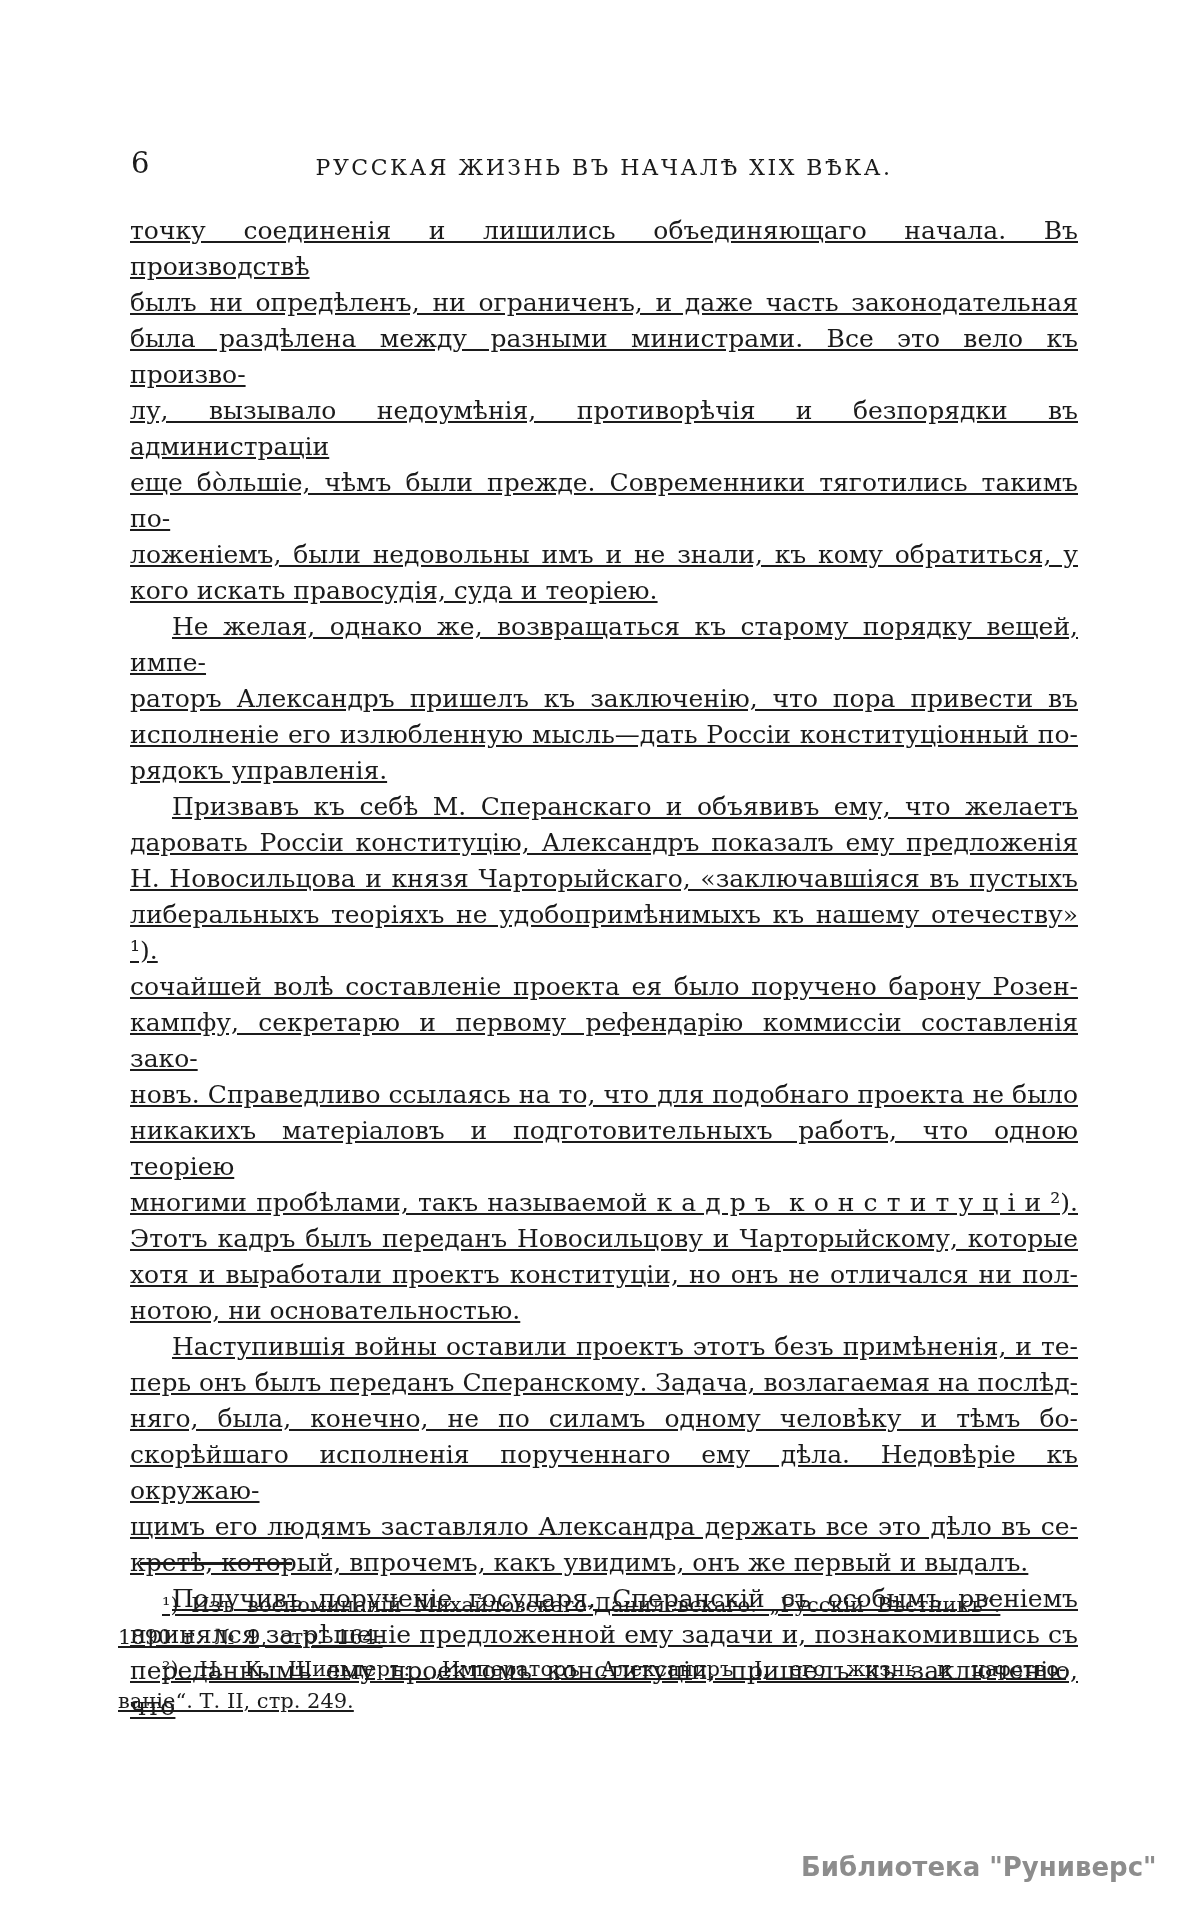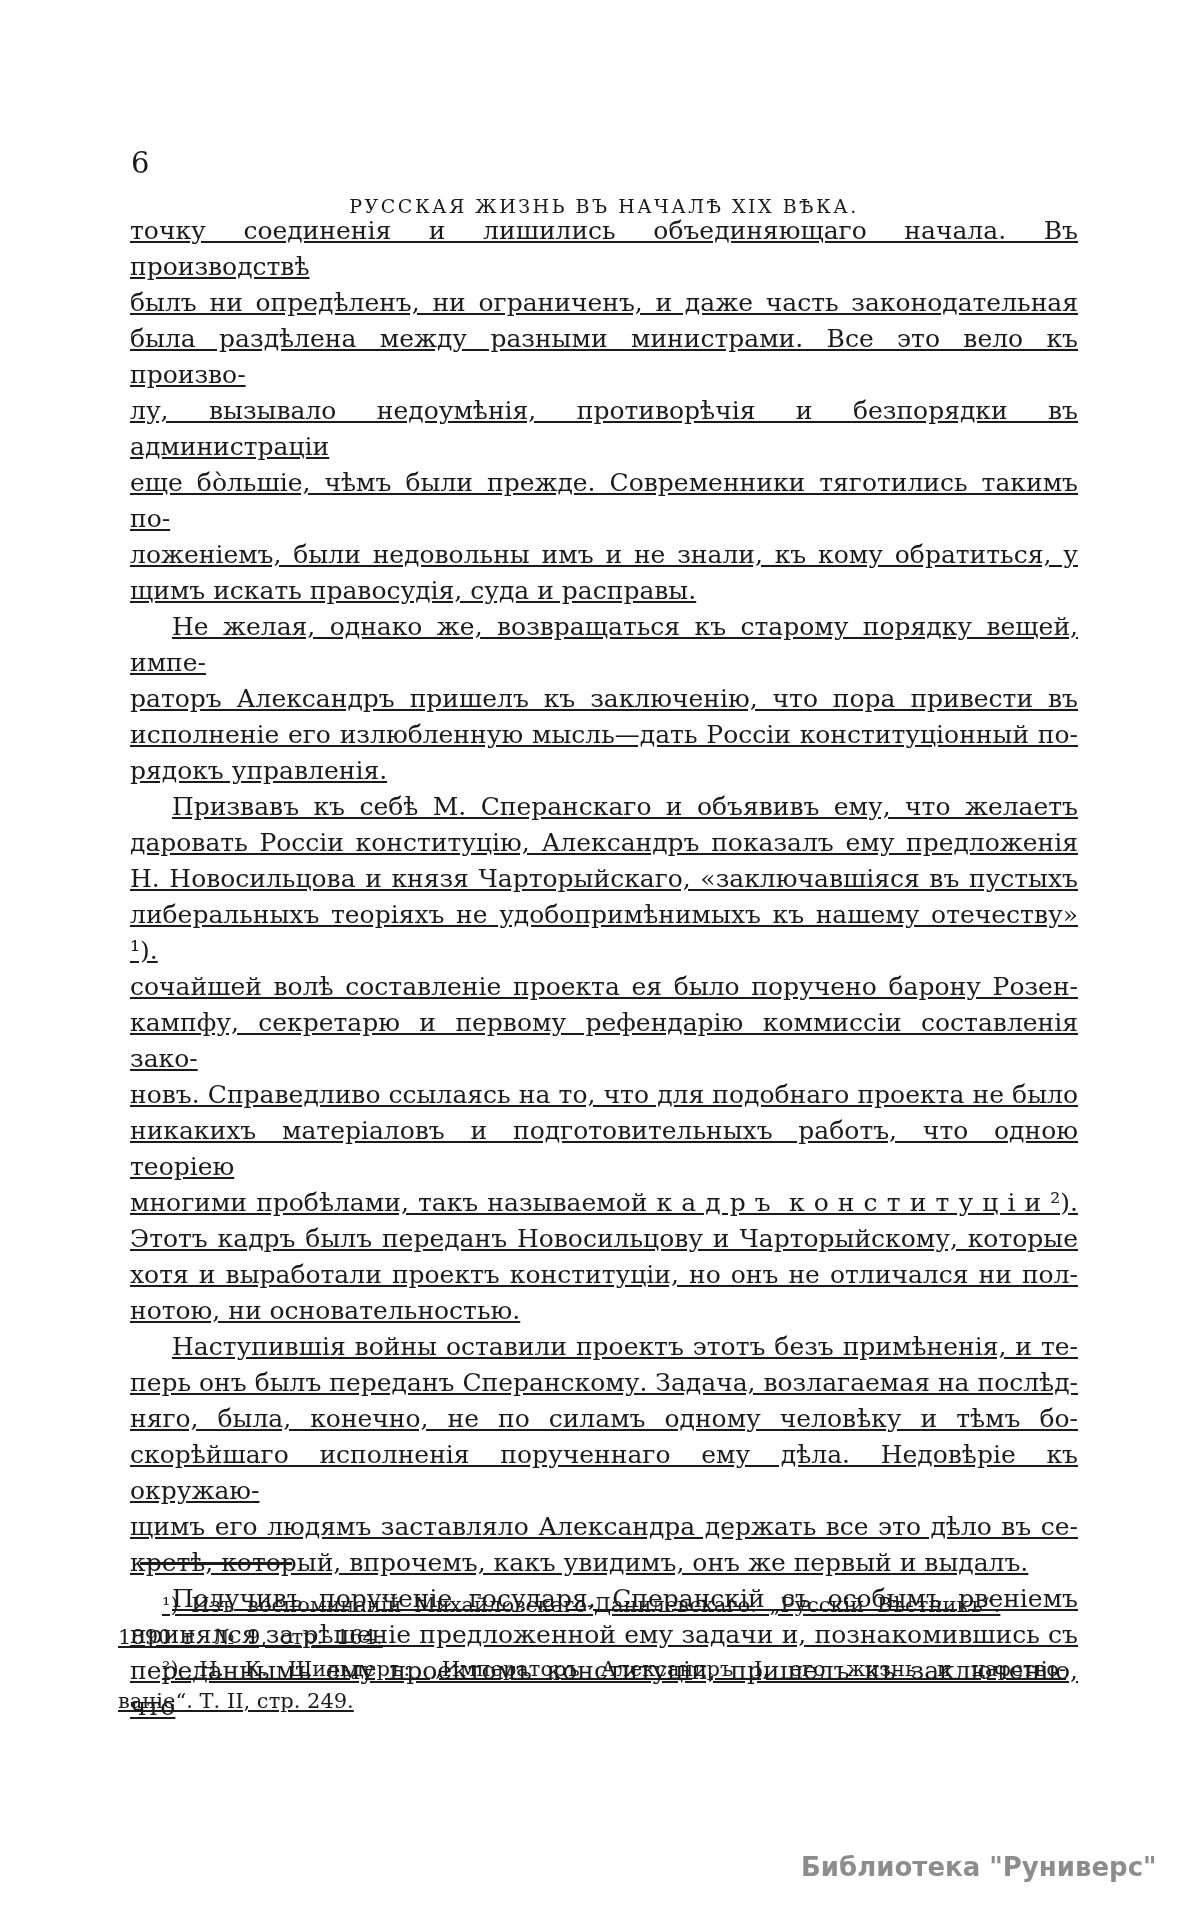--- a/index.html
+++ b/index.html
@@ -4,21 +4,21 @@
 <style>
   html,body { margin:0; padding:0; background:#e9e9e9; }
   .page {
     position:relative; width:1200px; height:1920px; margin:0 auto;
     background:#ffffff; overflow:hidden;
     font-family:"DejaVu Serif", serif; color:#1b1b1b;
   }
   .page-number { position:absolute; left:131px; top:146px; font-size:29px; }
   .running-title {
     position:absolute; left:130px; top:155px; width:948px;
-    text-align:center; font-size:19px; letter-spacing:2.5px; white-space:nowrap;margin-top:40px;
+    text-align:center; font-size:22px; letter-spacing:2.5px; white-space:nowrap;
   }
   .body-text {
     position:absolute; left:130px; top:213px; width:948px;
     font-size:25px; line-height:36px;
   }
   .para { margin:0; }
   .line { text-align:justify; text-align-last:justify;text-decoration:underline; }
   .line.end { text-align-last:left; }
   .line.first { text-indent:42px; }
   .fn-rule {
@@ -47,21 +47,21 @@
   <div class="running-title">РУССКАЯ ЖИЗНЬ ВЪ НАЧАЛѢ XIX ВѢКА.</div>
 
   <div class="body-text">
     <div class="para">
       <div class="line">точку соединенія и лишились объединяющаго начала. Въ производствѣ</div>
       <div class="line">былъ ни опредѣленъ, ни ограниченъ, и даже часть законодательная</div>
       <div class="line">была раздѣлена между разными министрами. Все это вело къ произво-</div>
       <div class="line">лу, вызывало недоумѣнія, противорѣчія и безпорядки въ администраціи</div>
       <div class="line">еще бо̀льшіе, чѣмъ были прежде. Современники тяготились такимъ по-</div>
       <div class="line">ложеніемъ, были недовольны имъ и не знали, къ кому обратиться, у</div>
-      <div class="line end">щимъ искать правосудія, суда и расправы.</div>
+      <div class="line end">кого искать правосудія, суда и теоріею.</div>
     </div>
     <div class="para">
       <div class="line first">Не желая, однако же, возвращаться къ старому порядку вещей, импе-</div>
       <div class="line">раторъ Александръ пришелъ къ заключенію, что пора привести въ</div>
       <div class="line">исполненіе его излюбленную мысль—дать Россіи конституціонный по-</div>
       <div class="line end">рядокъ управленія.</div>
     </div>
     <div class="para">
       <div class="line first">Призвавъ къ себѣ М. Сперанскаго и объявивъ ему, что желаетъ</div>
       <div class="line">даровать Россіи конституцію, Александръ показалъ ему предложенія</div>

